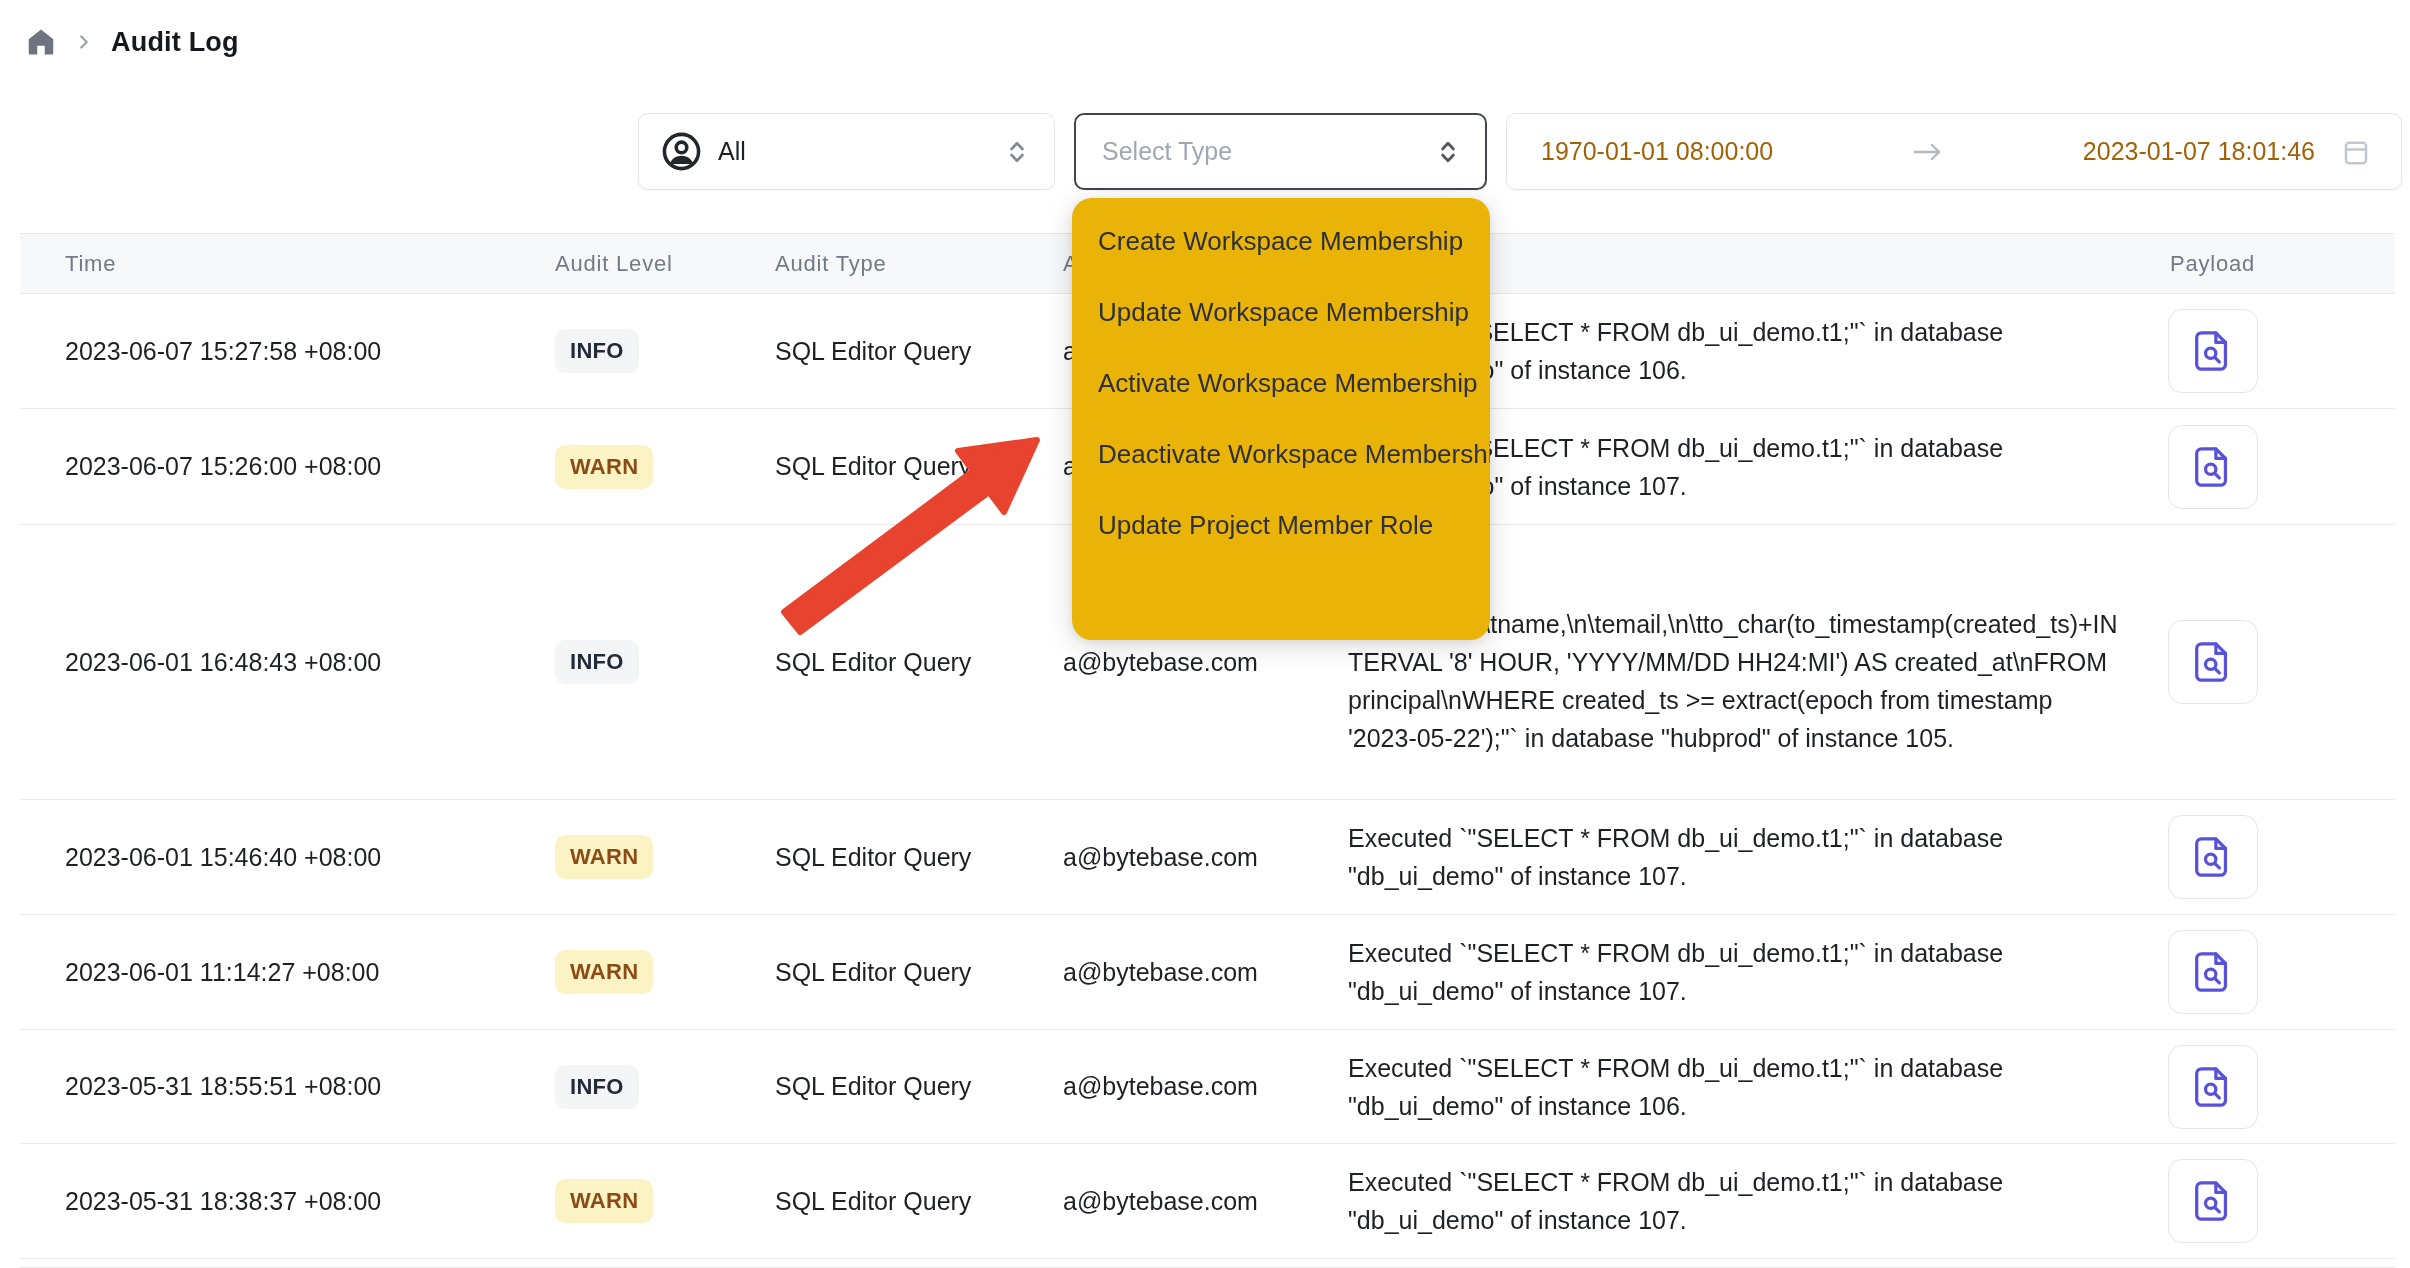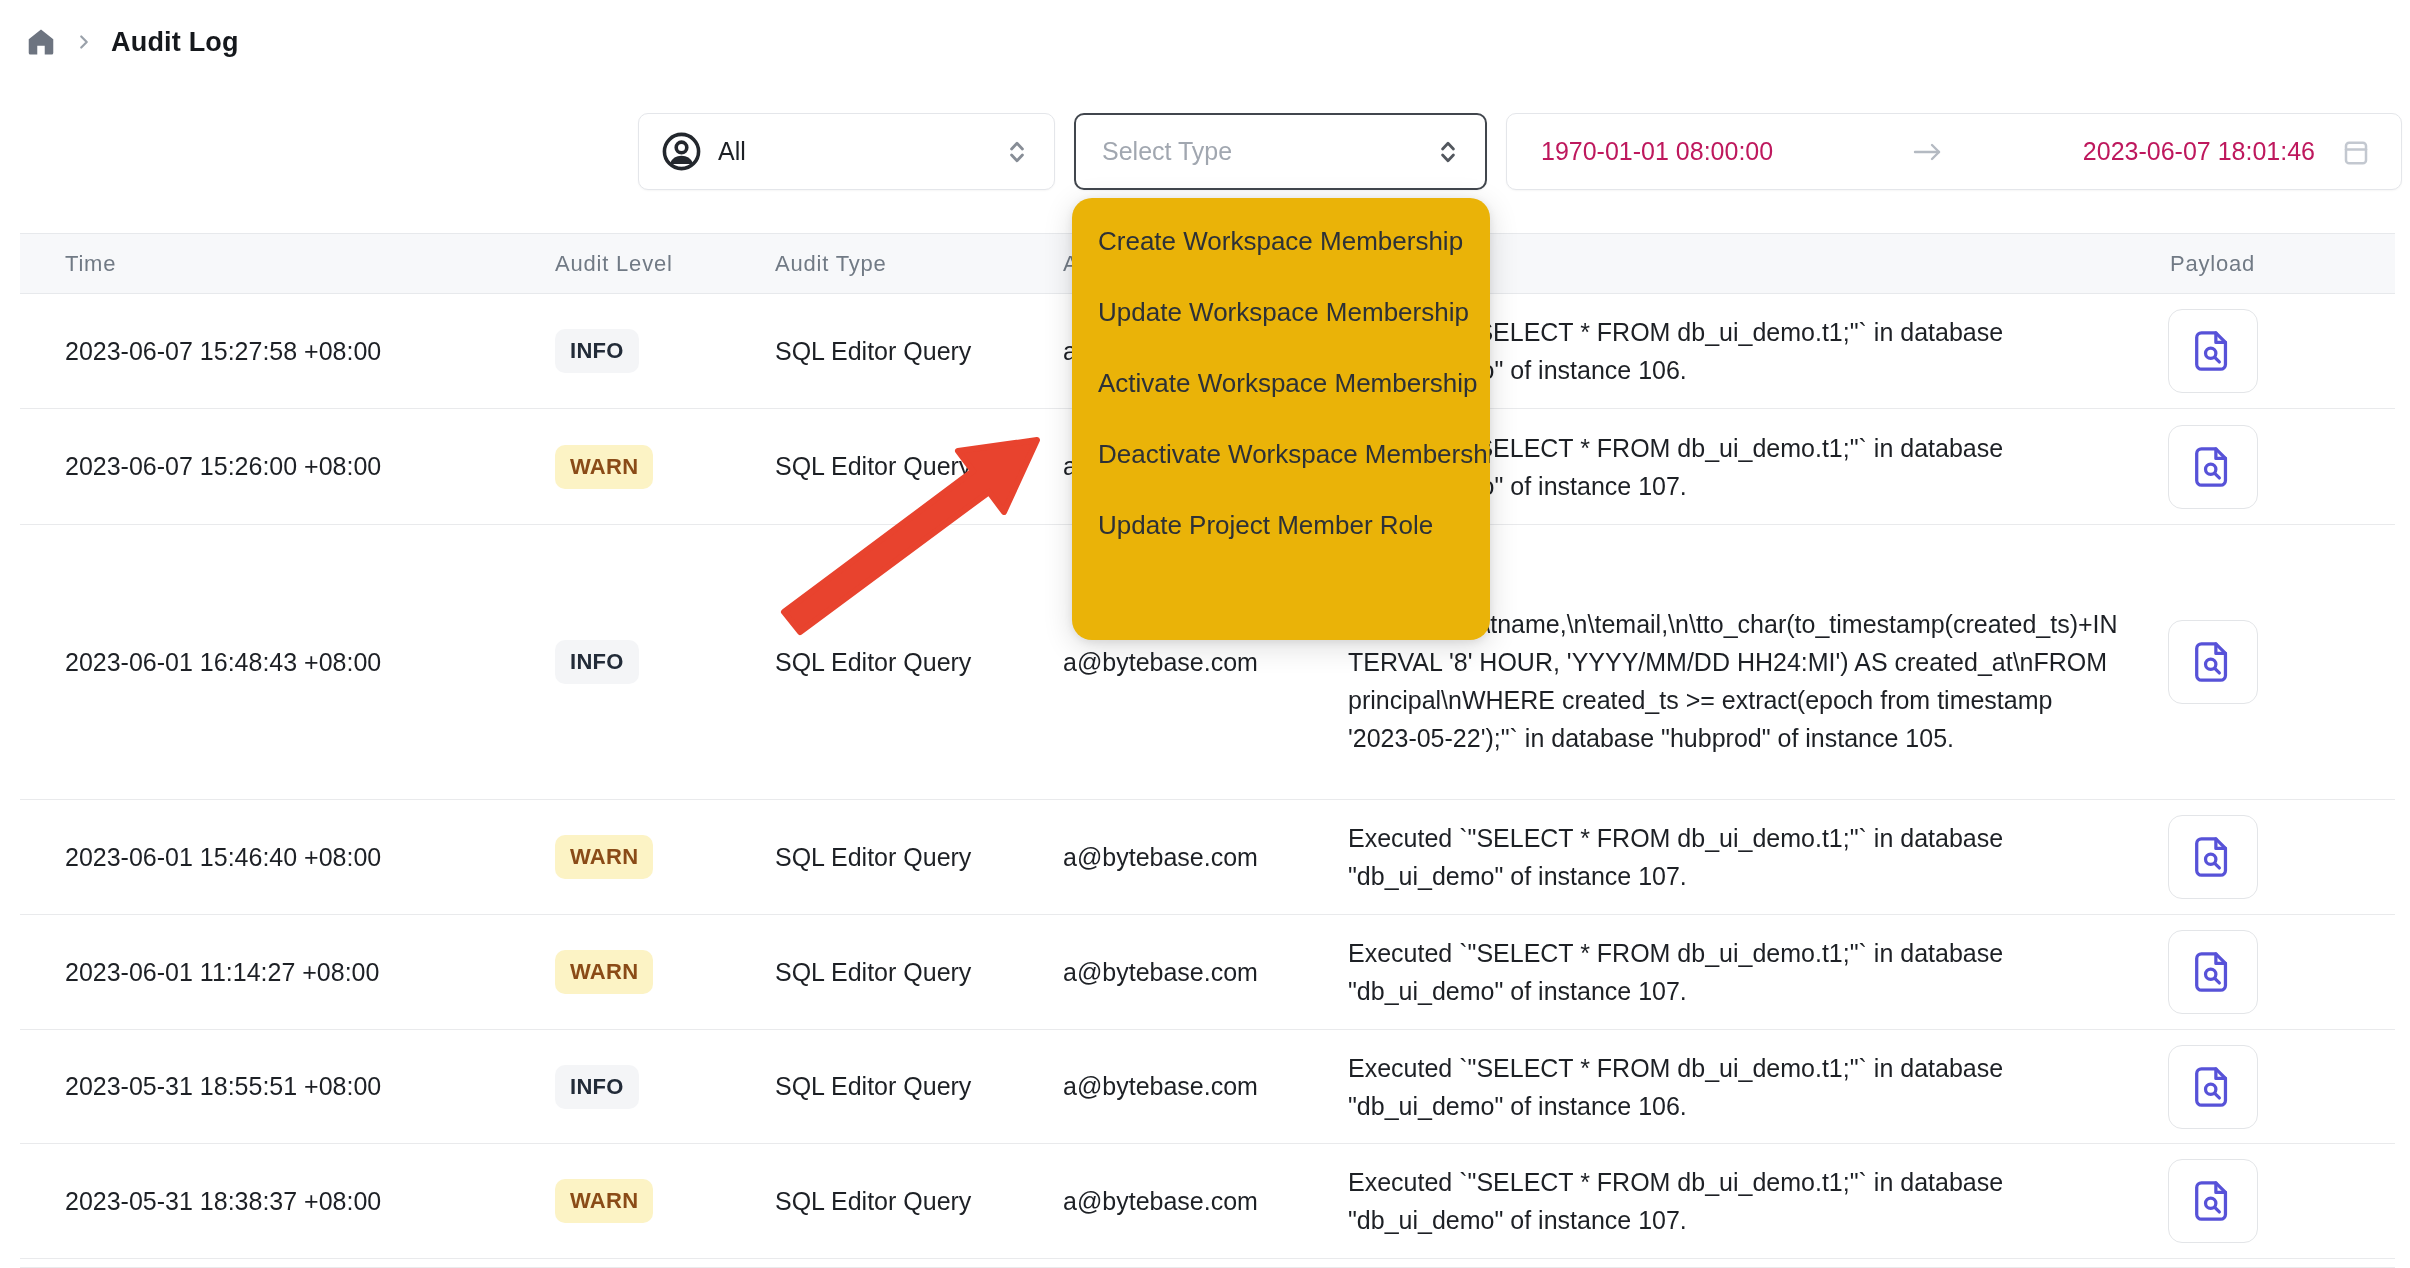--- a/index.html
+++ b/index.html
@@ -14,21 +14,21 @@
   #filters { position:absolute; left:638px; top:113px; display:flex; gap:19px;align-items:flex-end; }
   .fbox { height:77px; background:#fff; border:1px solid #e4e6ea; border-radius:10px;
           display:flex; align-items:center; box-shadow:0 1px 2px rgba(0,0,0,.04); }
   #actor-select { width:417px; padding:0 24px 0 22px; justify-content:space-between; }
   #actor-select .left { display:flex; align-items:center; gap:16px; }
   #actor-select .val { font-size:25px; color:#1d2025; }
   #type-select { width:413px; padding:0 24px 0 26px; justify-content:space-between;
                  border:2px solid #41464d; }
   #type-select .ph { font-size:25px; color:#a1a7b0; }
   #date-range { width:896px; padding:0 30px 0 34px; }
-  #date-range .dt { font-size:25px; color:#be185d; }
+  #date-range .dt { font-size:25px; color:#a16207; }
   #date-range .spacer { flex:1; }
   #date-range .cal { margin-left:26px; display:flex; }
 
   
   #type-menu { position:absolute; left:1072px; top:198px; width:418px; height:442px;
                background:#eab308; border-radius:20px; padding:8px 0;
                box-shadow:0 6px 30px rgba(0,0,0,.14), 0 2px 8px rgba(0,0,0,.08);
                overflow:hidden; z-index:30; }
   .menu-item { height:71px; display:flex; align-items:center; padding:0 100px 0 26px;
                font-size:26px; color:#2d3137; white-space:nowrap; overflow:hidden; }
@@ -114,21 +114,21 @@
   <div class="fbox" id="date-range">
     <span class="dt">1970-01-01 08:00:00</span>
     <span class="spacer"></span>
     <span>
       <svg width="34" height="26" viewBox="0 0 34 26" fill="none" stroke="#b4bac2" stroke-width="2.4" stroke-linecap="round" stroke-linejoin="round">
           <path d="M4 13h24"></path>
           <path d="m21 6 7 7-7 7"></path>
         </svg>
     </span>
     <span class="spacer"></span>
-    <span class="dt">2023-06-07 18:01:46</span>
+    <span class="dt">2023-01-07 18:01:46</span>
     <span class="cal">
       <svg width="30" height="30" viewBox="0 0 24 24" fill="none" stroke="#c3c8d0" stroke-width="2" stroke-linecap="round">
           <rect x="4" y="4.5" width="16" height="16.5" rx="2.5"></rect>
           <path d="M4 10h16"></path>
         </svg>
     </span>
   </div>
 </div>
 
 <div id="audit-table">

